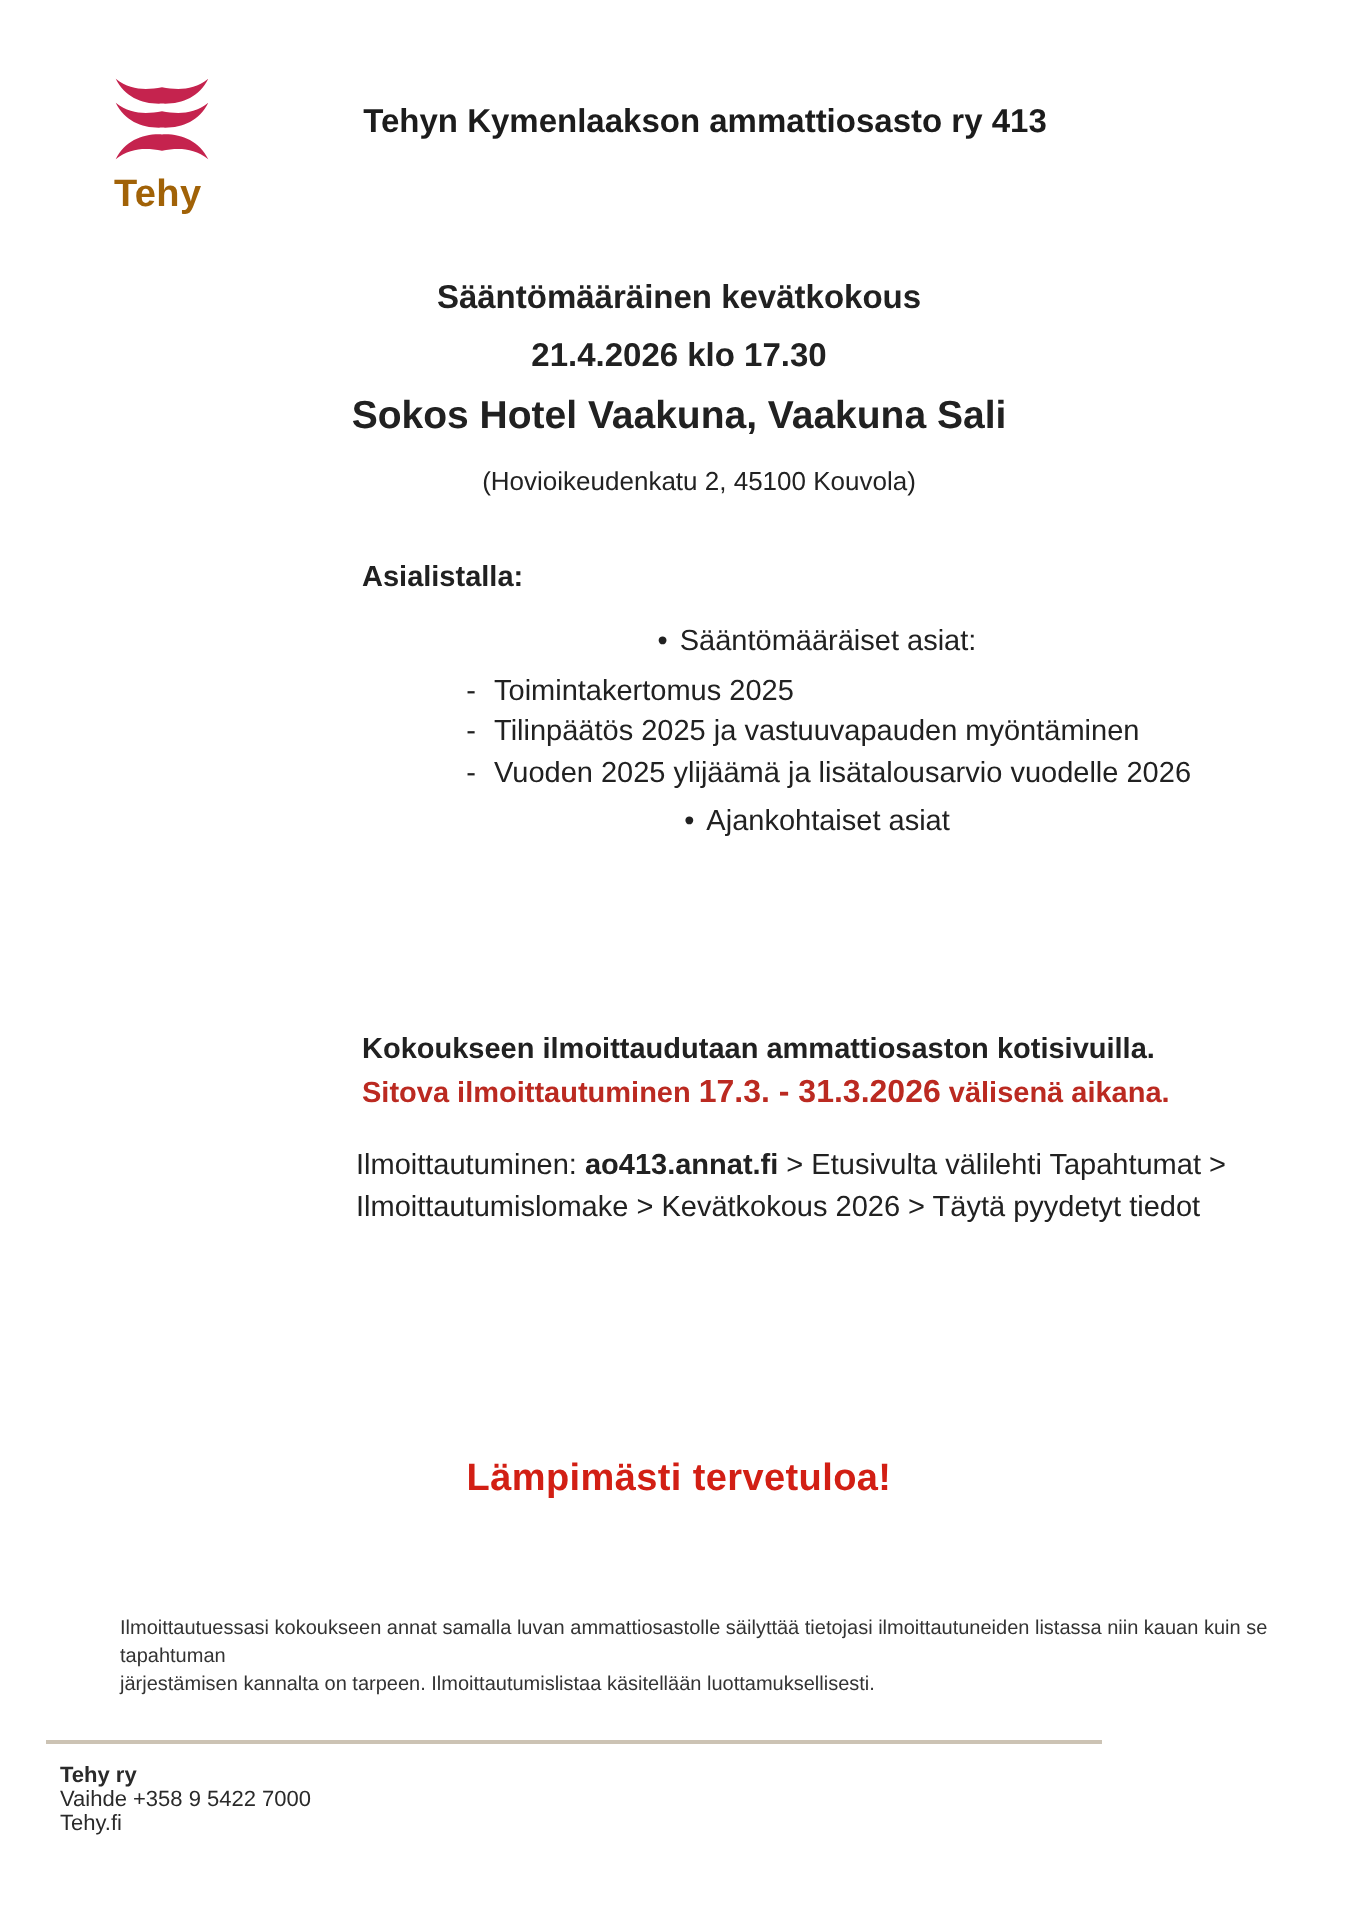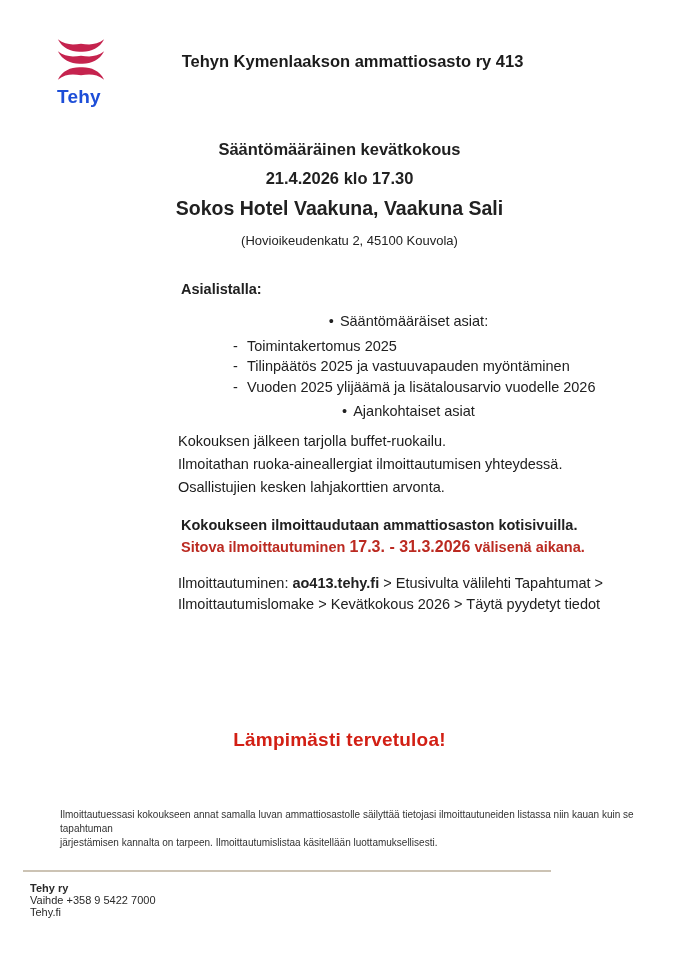--- a/index.html
+++ b/index.html
@@ -15,21 +15,21 @@
     position:relative;
     width:679px;height:956px;
     margin:0 auto;
     background:#ffffff;
     font-family:"Liberation Sans","DejaVu Sans",sans-serif;
     color:var(--ink);
     overflow:hidden;
   }
   
   .logo{position:absolute;left:57px;top:38px;width:60px;text-align:left;}
-  .logo-word{font-size:19px;font-weight:bold;color:#1d4ed8;letter-spacing:.2px;margin-top:1px;}
+  .logo-word{font-size:19px;font-weight:bold;color:#a16207;letter-spacing:.2px;margin-top:1px;}
   .doc-title{
     position:absolute;top:52px;left:0;width:100%;
     padding-left:26px;text-align:center;
     font-size:16.5px;font-weight:bold;color:#1c1c1c;
   }
   
   .cline{position:absolute;left:0;width:100%;text-align:center;}
   .h-kokous{top:140px;font-size:16.5px;font-weight:bold;}
   .h-date{top:169px;font-size:16.5px;font-weight:bold;}
   .h-venue{top:197px;font-size:19.5px;font-weight:bold;}
@@ -104,32 +104,27 @@
           <span>Tilinpäätös 2025 ja vastuuvapauden myöntäminen</span>
         </div>
       <div class="sub">
           <span class="dash">-</span>
           <span>Vuoden 2025 ylijäämä ja lisätalousarvio vuodelle 2026</span>
         </div>
     </div>
     <div class="li li2"><span class="bullet">•</span><span>Ajankohtaiset asiat</span></div>
   </div>
 
-  <div class="info body-text">
-    <div>Kokouksen jälkeen tarjolla buffet-ruokailu.</div>
-    <div>Ilmoitathan ruoka-aineallergiat ilmoittautumisen yhteydessä.</div>
-    <div>Osallistujien kesken lahjakorttien arvonta.</div>
-  </div>
 
   <div class="reg-notice">Kokoukseen ilmoittaudutaan ammattiosaston kotisivuilla.</div>
 
   <div class="reg-deadline"><span>Sitova ilmoittautuminen </span><span class="dates">17.3. - 31.3.2026</span><span> välisenä aikana.</span></div>
 
   <div class="reg-path">
-    <div><span>Ilmoittautuminen: </span><span class="site">ao413.tehy.fi</span><span> &gt; Etusivulta välilehti Tapahtumat &gt;</span></div>
+    <div><span>Ilmoittautuminen: </span><span class="site">ao413.annat.fi</span><span> &gt; Etusivulta välilehti Tapahtumat &gt;</span></div>
     <div>Ilmoittautumislomake &gt; Kevätkokous 2026 &gt; Täytä pyydetyt tiedot</div>
   </div>
 
 
   <div class="welcome">Lämpimästi tervetuloa!</div>
 
   <div class="fineprint">
     <div>Ilmoittautuessasi kokoukseen annat samalla luvan ammattiosastolle säilyttää tietojasi ilmoittautuneiden listassa niin kauan kuin se tapahtuman</div>
     <div>järjestämisen kannalta on tarpeen. Ilmoittautumislistaa käsitellään luottamuksellisesti.</div>
   </div>

